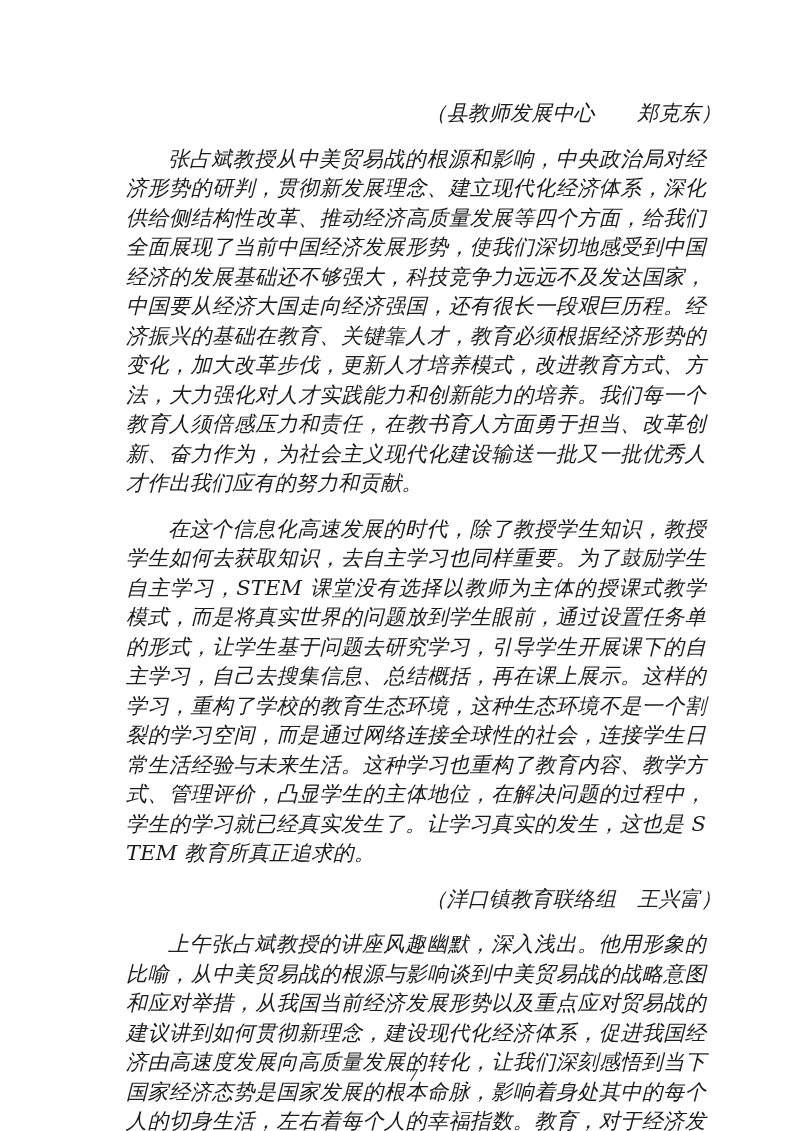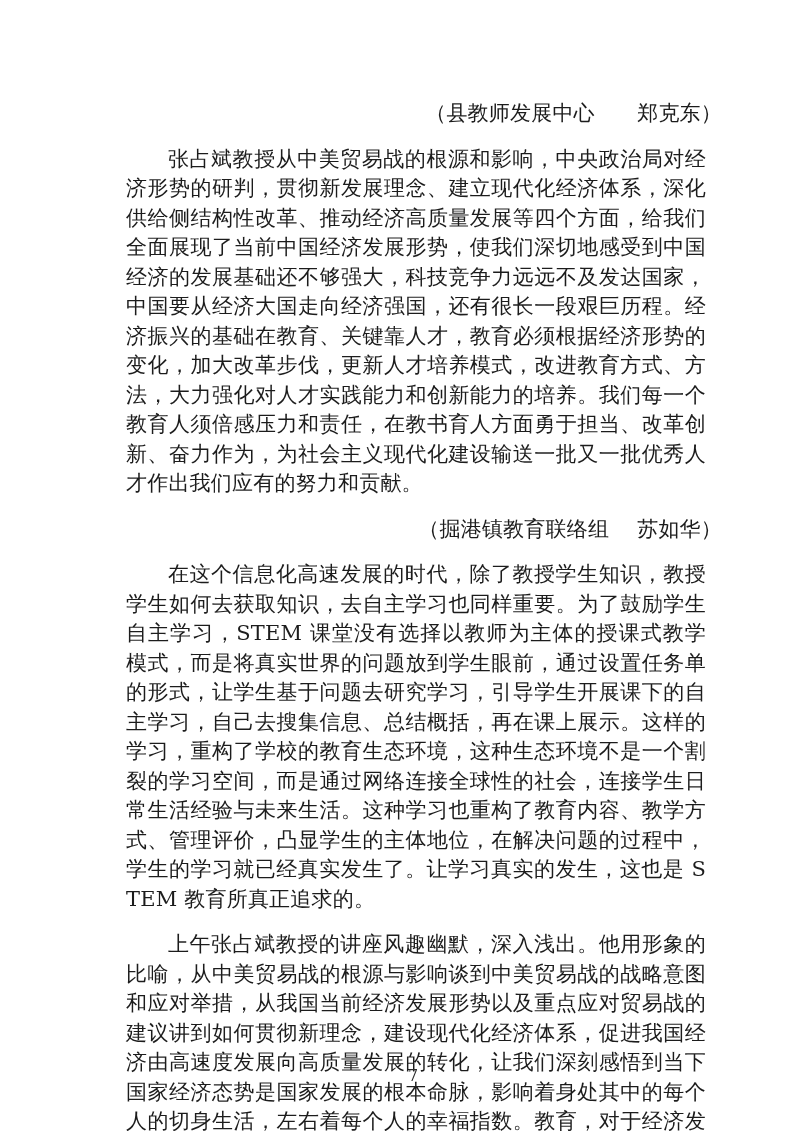--- a/index.html
+++ b/index.html
@@ -7,20 +7,21 @@
     padding: 0;
     background: #ffffff;
   }
   .page {
     position: relative;
     width: 800px;
     height: 1131px;
     background: #ffffff;
     overflow: hidden;
     font-family: "DejaVu Serif", "Liberation Serif", serif;
+    font-style: italic;
   }
   .content {
     position: absolute;
     left: 110px;
     top: 99px;
     width: 612px;
     font-size: 21px;
     line-height: 29.5px;
     color: #1c1c1c;
     letter-spacing: 0.2px;
@@ -50,18 +51,18 @@
     font-family: "DejaVu Serif", "Liberation Serif", serif;
   }
 </style>
 </head>
 <body>
 
 <div class="page">
   <div class="content">
     <p class="attr">（县教师发展中心　　郑克东）</p>
     <p class="para">张占斌教授从中美贸易战的根源和影响，中央政治局对经济形势的研判，贯彻新发展理念、建立现代化经济体系，深化供给侧结构性改革、推动经济高质量发展等四个方面，给我们全面展现了当前中国经济发展形势，使我们深切地感受到中国经济的发展基础还不够强大，科技竞争力远远不及发达国家，中国要从经济大国走向经济强国，还有很长一段艰巨历程。经济振兴的基础在教育、关键靠人才，教育必须根据经济形势的变化，加大改革步伐，更新人才培养模式，改进教育方式、方法，大力强化对人才实践能力和创新能力的培养。我们每一个教育人须倍感压力和责任，在教书育人方面勇于担当、改革创新、奋力作为，为社会主义现代化建设输送一批又一批优秀人才作出我们应有的努力和贡献。</p>
-    <p class="attr">（掘港镇教育联络组　 苏如华）</p>
     <p class="para">在这个信息化高速发展的时代，除了教授学生知识，教授学生如何去获取知识，去自主学习也同样重要。为了鼓励学生自主学习，STEM 课堂没有选择以教师为主体的授课式教学模式，而是将真实世界的问题放到学生眼前，通过设置任务单的形式，让学生基于问题去研究学习，引导学生开展课下的自主学习，自己去搜集信息、总结概括，再在课上展示。这样的学习，重构了学校的教育生态环境，这种生态环境不是一个割裂的学习空间，而是通过网络连接全球性的社会，连接学生日常生活经验与未来生活。这种学习也重构了教育内容、教学方式、管理评价，凸显学生的主体地位，在解决问题的过程中，学生的学习就已经真实发生了。让学习真实的发生，这也是 STEM 教育所真正追求的。</p>
+    <p class="attr">（洋口镇教育联络组　王兴富）</p>
     <p class="para">上午张占斌教授的讲座风趣幽默，深入浅出。他用形象的比喻，从中美贸易战的根源与影响谈到中美贸易战的战略意图和应对举措，从我国当前经济发展形势以及重点应对贸易战的建议讲到如何贯彻新理念，建设现代化经济体系，促进我国经济由高速度发展向高质量发展的转化，让我们深刻感悟到当下国家经济态势是国家发展的根本命脉，影响着身处其中的每个人的切身生活，左右着每个人的幸福指数。教育，对于经济发展而言，虽不能起着直接性的、决定性的作用，但教育是培养人的工程，可以通过培养一批又一批的创新性人才，间接地推动经济的发展。为了达成这样的育人目标，我们可以从以下几个方面进行一些理性思考和实践探索：</p>
   </div>
   <div class="page-number">7</div>
 </div>
 
 </body></html>

